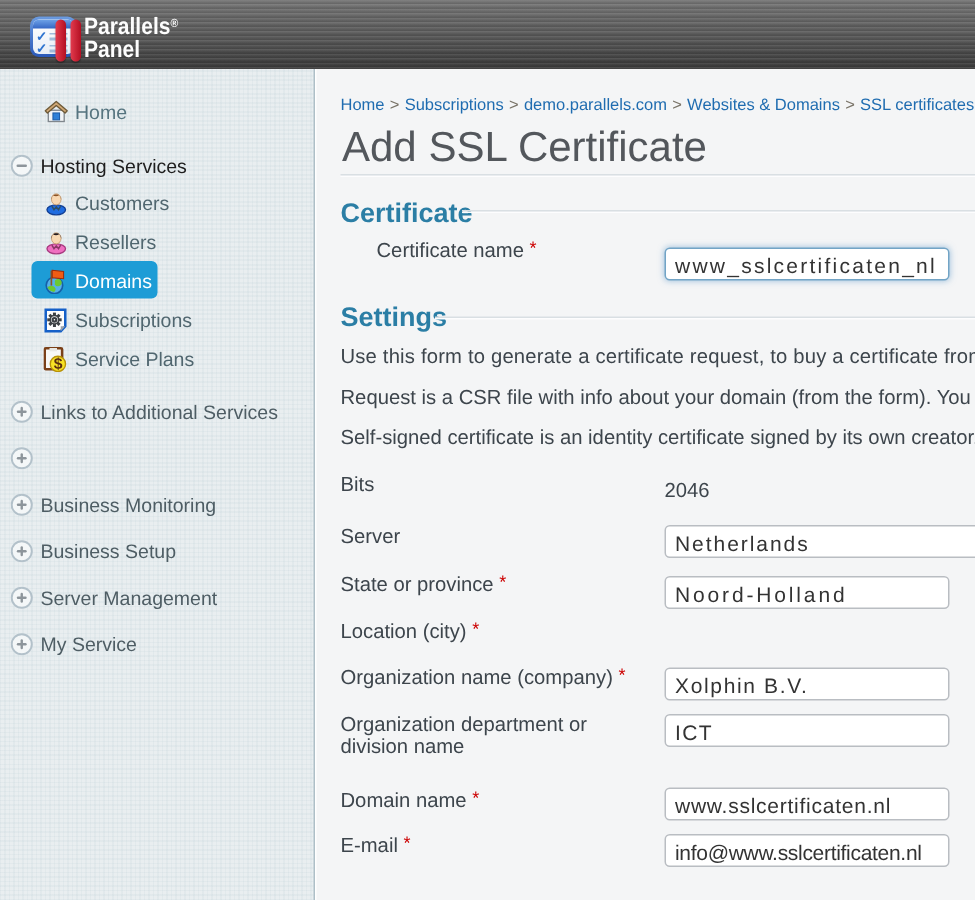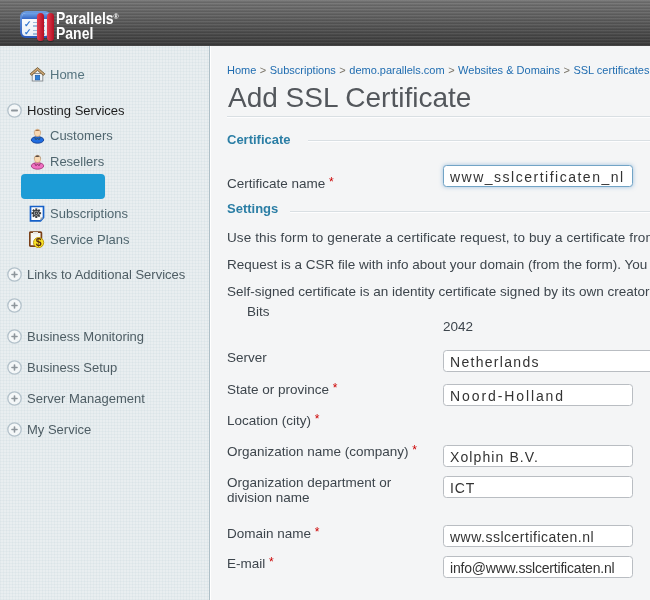--- a/index.html
+++ b/index.html
@@ -51,21 +51,21 @@
 .mi.seld .tx { color:#fff; }
 
 
 #content { position:absolute; left:211px; top:46px; width:439px; height:554px; background:#f4f5f6; }
 #citems { position:absolute; left:211px; top:0; width:439px; height:600px;padding-left:13px; }
 #crumbs { position:absolute; left:16px; top:64px; font-size:11px; color:#555; white-space:nowrap; }
 #crumbs a { color:#1f6cb0; text-decoration:none; }
 #crumbs .sep { color:#7a7468; margin:0 3.5px; }
 #title { position:absolute; left:17px; top:82px; font-size:28px; color:#53575c; white-space:nowrap; }
 #hr1 { position:absolute; left:16px; top:116px; width:423px; height:1px; background:#d9dfe3; box-shadow:0 1px 0 #fdfdfe; }
-.sect { position:absolute; left:16px; font-size:13px; font-weight:bold; color:#2b7ea5; white-space:nowrap; }
+.sect { position:absolute; left:16px; font-size:18px; font-weight:bold; color:#2b7ea5; white-space:nowrap; }
 .sectline { position:absolute; height:1px; background:#d9dfe3; box-shadow:0 1px 0 #fdfdfe; }
 .lbl { position:absolute; left:16px; font-size:13.5px; color:#3d454c; white-space:nowrap; }
 .ast { color:#c00; font-size:12px; position:relative; top:-2px; }
 .para { position:absolute; left:16px; font-size:13.5px; color:#3d454c; white-space:nowrap; }
 .inp {
   position:absolute; left:232px; height:22px; background:#fff;
   border:1px solid #b9bdc2; border-radius:3.5px;
   font-size:14px; color:#333; padding:3px 0 0 6px; white-space:nowrap;
 }
 .inp.foc { border-color:#72a4c6; box-shadow:0 0 4px rgba(90,150,200,.55); }
@@ -130,20 +130,30 @@
   <div class="mi" style="top:151px;">
     <svg class="ic" viewBox="0 0 17 17">
       <ellipse cx="8.5" cy="12.9" rx="6.2" ry="3.3" fill="#ef6fc0" stroke="#a83a80" stroke-width="0.9"></ellipse>
       <path d="M5.6 10.4 L7 12.8 L8.5 10.9 L10 12.8 L11.4 10.4" fill="none" stroke="#8a3866" stroke-width="1"></path>
       <ellipse cx="8.5" cy="5.9" rx="3.2" ry="3.7" fill="#f8d8b2" stroke="#c09060" stroke-width="0.5"></ellipse>
       <path d="M5.2 6.4 C4.6 1.2 12.4 1.2 11.8 6.4 C11.5 3.9 10.8 3.4 10.4 3.2 C9.2 4.0 7 3.9 6.4 3.2 C5.9 3.5 5.4 4.6 5.2 6.4 Z" fill="#251d20"></path>
     </svg>
     <div class="tx">Resellers</div>
   </div>
 
+  <div class="mi seld" style="top:177px;">
+    <svg class="ic" viewBox="0 0 17 17">
+      <circle cx="7.3" cy="11.2" r="5.5" fill="#56b0e8" stroke="#1560a8" stroke-width="1.1"></circle>
+      <path d="M7.6 8.2 C8.4 7 10.2 6.6 11.4 7.6 C12.4 8.4 12.4 10.2 11.4 11.2 C10.2 12.4 8.2 12 7.6 10.6 Z" fill="#6cc832"></path>
+      <path d="M2.6 12.6 C4 11.4 6.4 11.4 7.6 12.6 C8.4 13.4 8.2 14.8 7 15.6 C5.4 15.4 3.6 14.4 2.6 12.6 Z" fill="#6cc832"></path>
+      <rect x="4.7" y="1.4" width="1.1" height="10" fill="#8a5526"></rect>
+      <path d="M5.8 1.2 L13.4 2 L13.4 6.8 L5.8 6.2 Z" fill="#ef5c14" stroke="#9c2a08" stroke-width="0.7"></path>
+    </svg>
+    <div class="tx">Domains</div>
+  </div>
 
   <div class="mi" style="top:203px;">
     <svg class="ic" viewBox="0 0 17 17">
       <path d="M1.5 1.5 L14.5 1.5 L14.5 12.5 L11.5 15.8 L1.5 15.8 Z" fill="#fdfdfd" stroke="#1560c8" stroke-width="1.7"></path>
       <path d="M14.5 12.5 L11.5 12.5 L11.5 15.8 Z" fill="#9aa2aa"></path>
       <g fill="#3c4044">
         <circle cx="7.3" cy="8.2" r="3.3"></circle>
         <rect x="6.3" y="3.4" width="2" height="9.6"></rect>
         <rect x="2.5" y="7.2" width="9.6" height="2"></rect>
         <rect x="6.3" y="3.4" width="2" height="9.6" transform="rotate(45 7.3 8.2)"></rect>
@@ -220,32 +230,32 @@
 
   <div id="content"></div>
   <div id="citems">
     <div id="crumbs"><a>Home</a><span class="sep">&gt;</span><a>Subscriptions</a><span class="sep">&gt;</span><a>demo.parallels.com</a><span class="sep">&gt;</span><a>Websites &amp; Domains</a><span class="sep">&gt;</span><a>SSL certificates</a></div>
     <div id="title">Add SSL Certificate</div>
     <div id="hr1"></div>
 
     <div class="sect" style="top:132px;">Certificate</div>
     <div class="sectline" style="left:97px; top:140px; width:342px;"></div>
 
-    <div class="lbl" style="top:176px;">Certificate name <span class="ast">*</span></div>
+    <div class="lbl" style="top:159px;margin-left:24px;">Certificate name <span class="ast">*</span></div>
     <div class="inp foc" style="top:165px; width:190px; letter-spacing:1.5px;">www_sslcertificaten_nl</div>
 
     <div class="sect" style="top:200.5px;">Settings</div>
     <div class="sectline" style="left:79px; top:210.5px; width:360px;"></div>
 
     <div class="para" style="top:230px; letter-spacing:0.12px;">Use this form to generate a certificate request, to buy a certificate from a trusted certificate authority, or to create a self-signed certificate.</div>
     <div class="para" style="top:257px;">Request is a CSR file with info about your domain (from the form). You can send it to a certificate authority to buy a certificate.</div>
     <div class="para" style="top:284px;">Self-signed certificate is an identity certificate signed by its own creator. It is less trusted.</div>
 
-    <div class="lbl" style="top:304px;margin-left:20px;">Bits</div>
-    <div class="val" style="top:319px;">2042</div>
+    <div class="lbl" style="top:315px;">Bits</div>
+    <div class="val" style="top:319px;">2046</div>
 
     <div class="lbl" style="top:350px;">Server</div>
     <div class="inp" style="top:349.5px; width:250px; letter-spacing:1.3px;">Netherlands</div>
 
     <div class="lbl" style="top:381.5px;">State or province <span class="ast">*</span></div>
     <div class="inp" style="top:383.5px; width:190px; letter-spacing:1.9px;">Noord-Holland</div>
 
     <div class="lbl" style="top:412.5px;">Location (city) <span class="ast">*</span></div>
 
     <div class="lbl" style="top:443.5px;">Organization name (company) <span class="ast">*</span></div>

